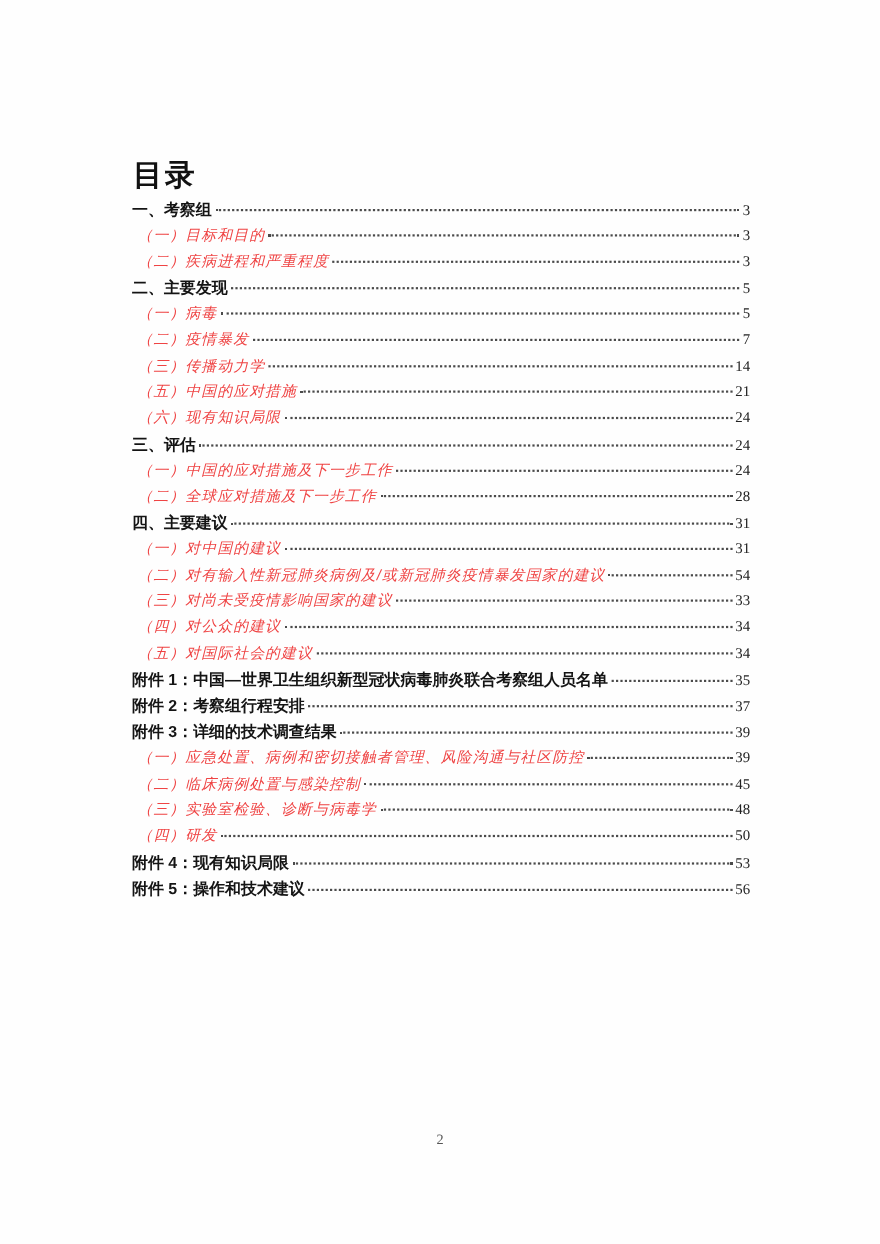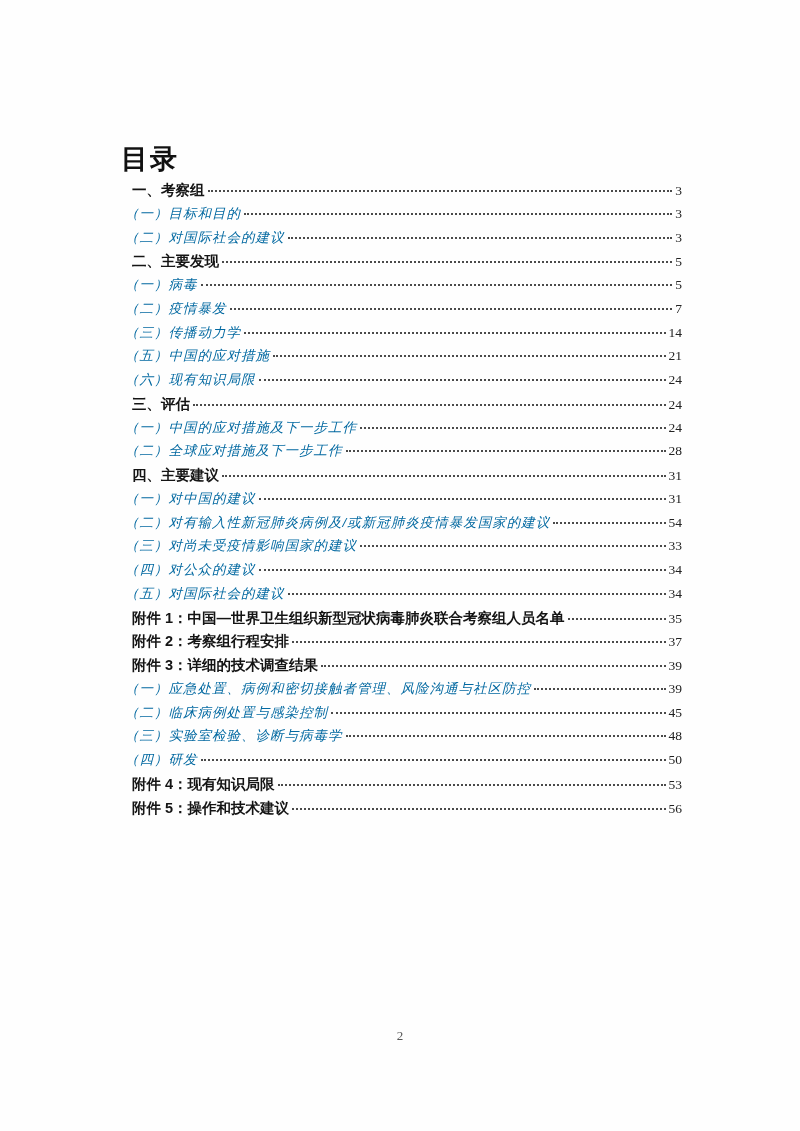--- a/index.html
+++ b/index.html
@@ -40,28 +40,27 @@
     white-space: nowrap;
   }
   .toc-row .lbl {
     flex: 0 0 auto;
   }
   .toc-row.level-1 .lbl {
     font-family: "Liberation Sans", sans-serif;
     font-weight: bold;
     font-size: 14.5px;
     color: #141414;
-    margin-left: 12px;
   }
   .toc-row.level-2 .lbl {
     font-family: Liberation Sans, sans-serif;
     font-style: italic;
     font-size: 13.5px;
     letter-spacing: 1px;
-    color: #0369a1;
+    color: #ef4444;
     padding-left: 5px;
   }
   .leader {
     flex: 1 1 auto;
     min-width: 12px;
     border-bottom: 2px dotted #4a4a4a;
     margin: 0 3px;
     transform: translateY(-3px);
   }
   .pg {
@@ -93,21 +92,21 @@
     <span class="lbl">一、考察组</span>
     <span class="leader"></span>
     <span class="pg">3</span>
   </div>
       <div class="toc-row level-2">
     <span class="lbl">（一）目标和目的</span>
     <span class="leader"></span>
     <span class="pg">3</span>
   </div>
       <div class="toc-row level-2">
-    <span class="lbl">（二）对国际社会的建议</span>
+    <span class="lbl">（二）疾病进程和严重程度</span>
     <span class="leader"></span>
     <span class="pg">3</span>
   </div>
       <div class="toc-row level-1">
     <span class="lbl">二、主要发现</span>
     <span class="leader"></span>
     <span class="pg">5</span>
   </div>
       <div class="toc-row level-2">
     <span class="lbl">（一）病毒</span>

